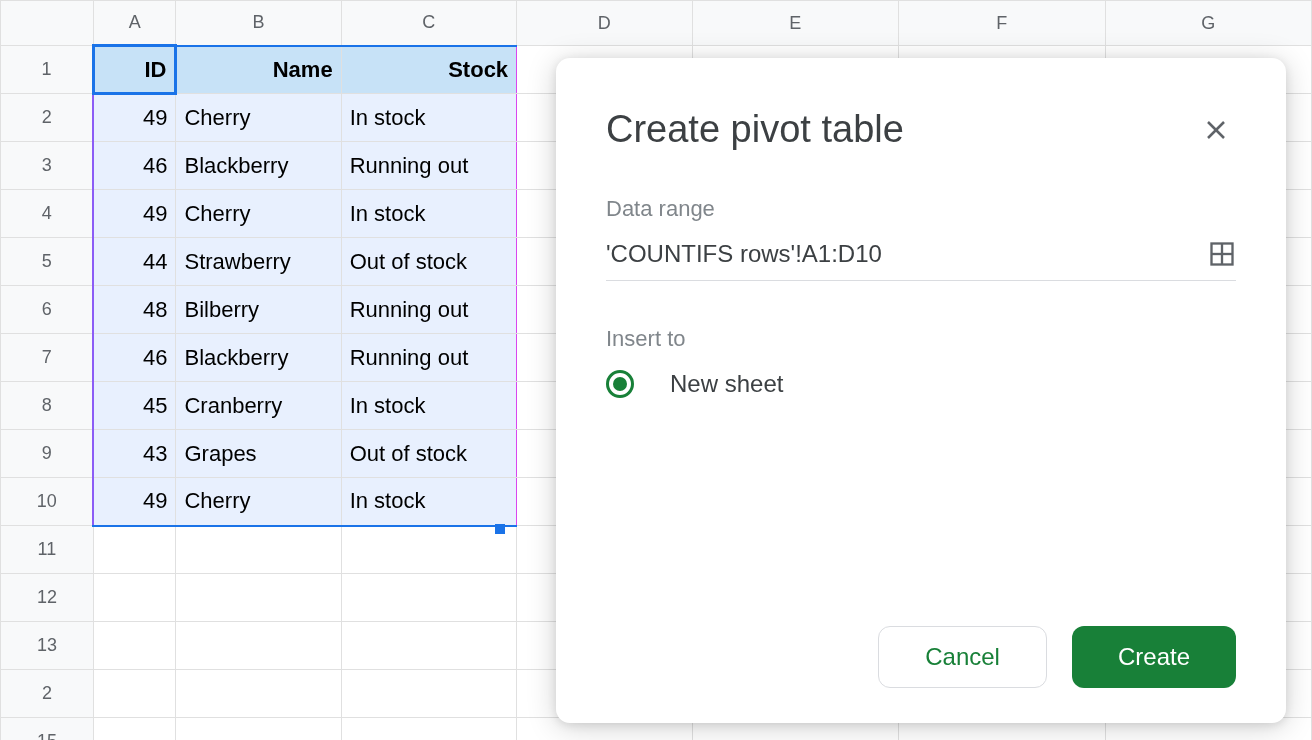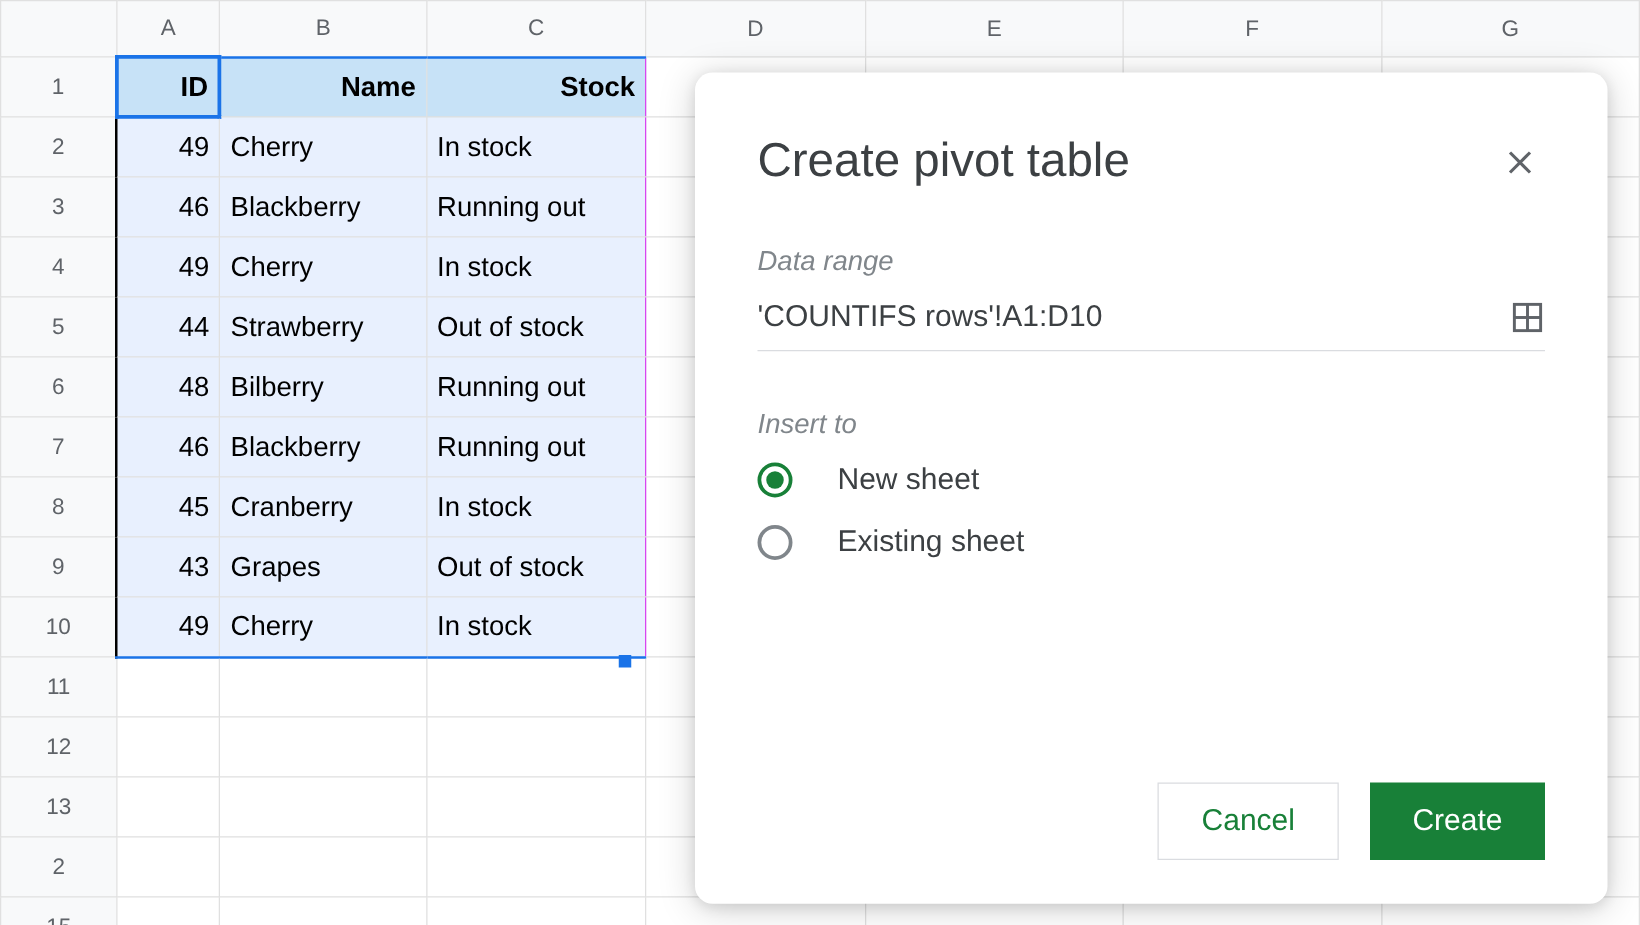--- a/index.html
+++ b/index.html
@@ -70,21 +70,21 @@
       text-align: right;
       background: #c7e2f7;
     }
     .selected-cell {
       background: #e8f0fe;
     }
     .id-cell {
       text-align: right;
     }
     .selected-border-top { border-top: 2px solid #1a73e8; }
-    .selected-border-left { border-left: 2px solid #000000; padding-left: 16px; }
+    .selected-border-left { border-left: 2px solid #8b5cf6; padding-left: 16px; }
     .selected-border-right { border-right: 1px solid #d946ef; }
     .selected-border-bottom { border-bottom: 2px solid #1a73e8; }
     
     .active-cell {
       border: 3px solid #1a73e8 !important;
     }
     
     .selection-handle {
       position: absolute;
       width: 10px;
@@ -137,21 +137,20 @@
       display: flex;
       align-items: center;
       justify-content: center;
       border-radius: 50%;
     }
     .section-label {
       font-size: 22px;
       color: #80868b;
       margin-bottom: 18px;
       font-family: 'Google Sans', Arial, sans-serif;
-      font-style: italic;
     }
     .data-range-row {
       display: flex;
       justify-content: space-between;
       align-items: center;
       border-bottom: 1px solid #dadce0;
       padding-bottom: 12px;
       margin-bottom: 45px;
     }
     .data-range-value {
@@ -200,22 +199,22 @@
       color: #3c4043;
     }
     .dialog-footer {
       position: absolute;
       bottom: 35px;
       right: 50px;
       display: flex;
       gap: 25px;
     }
     .btn {
-      padding: 16px 34px;
-      border-radius: 0;
+      padding: 16px 46px;
+      border-radius: 12px;
       font-size: 24px;
       font-family: 'Google Sans', Arial, sans-serif;
       cursor: pointer;
       border: none;
     }
     .btn-cancel {
       background: #fff;
       border: 1px solid #dadce0;
       color: #188038;
     }
@@ -418,23 +417,19 @@
       </svg>
     </div>
   </div>
 
   <div class="section-label">Insert to</div>
   <div class="radio-group">
     <div class="radio-item">
       <div class="radio-circle selected"></div>
       <div class="radio-label">New sheet</div>
     </div>
-    <div class="radio-item">
-      <div class="radio-circle"></div>
-      <div class="radio-label">Existing sheet</div>
-    </div>
   </div>
 
   <div class="dialog-footer">
     <button class="btn btn-cancel">Cancel</button>
     <button class="btn btn-create">Create</button>
   </div>
 </div>
 
 </body></html>

